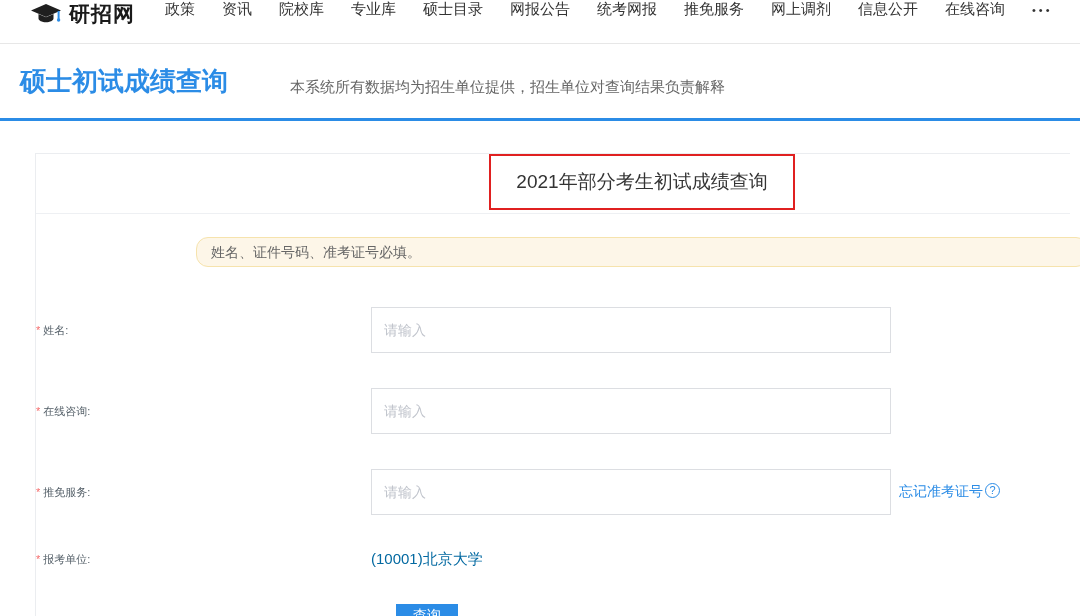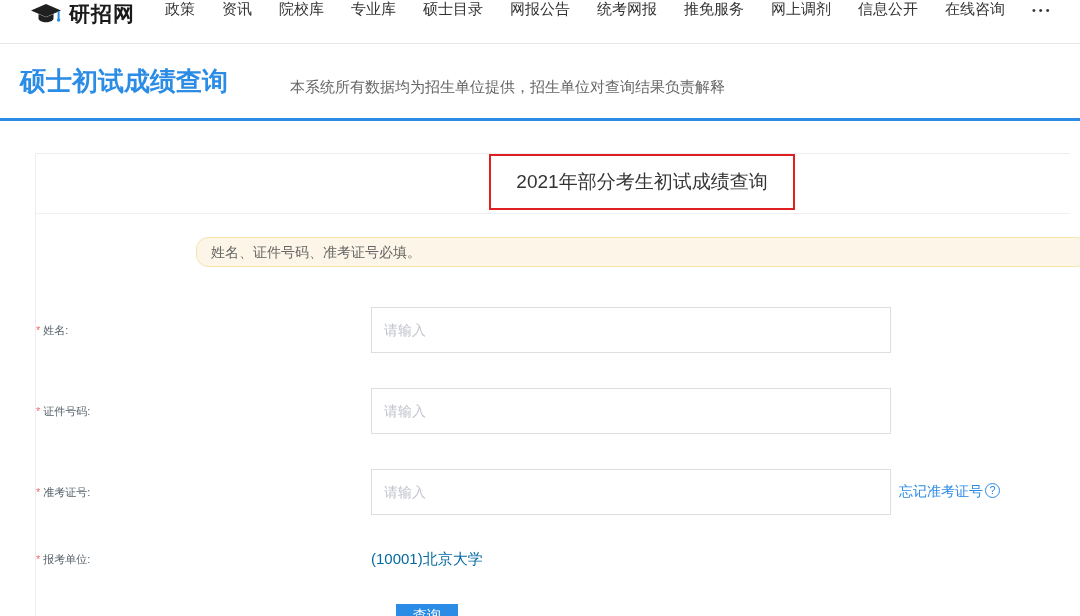--- a/index.html
+++ b/index.html
@@ -103,28 +103,28 @@
 
       <div class="form-row">
         <div class="form-label">
           <span class="required">*</span><span>姓名:</span>
         </div>
         <input class="text-input" type="text" placeholder="请输入" style="">
       </div>
 
       <div class="form-row">
         <div class="form-label">
-          <span class="required">*</span><span>证件号码:</span>
+          <span class="required">*</span><span>在线咨询:</span>
         </div>
         <input class="text-input" type="text" placeholder="请输入" style="">
       </div>
 
       <div class="form-row">
         <div class="form-label">
-          <span class="required">*</span><span>准考证号:</span>
+          <span class="required">*</span><span>推免服务:</span>
         </div>
         <input class="text-input" type="text" placeholder="请输入" style="">
         <a class="forgot-link">
           <span>忘记准考证号</span>
             <span class="q-circle">?</span>
         </a>
       </div>
 
       <div class="form-row">
         <div class="form-label">

